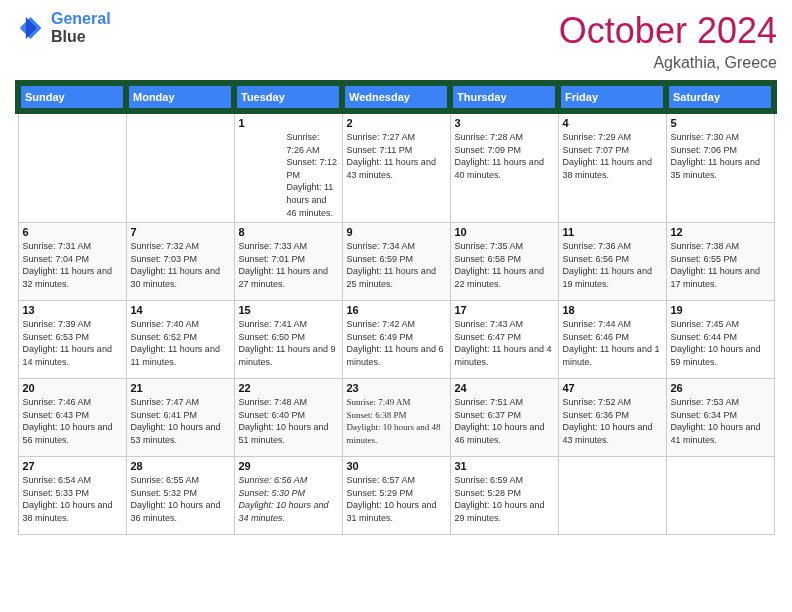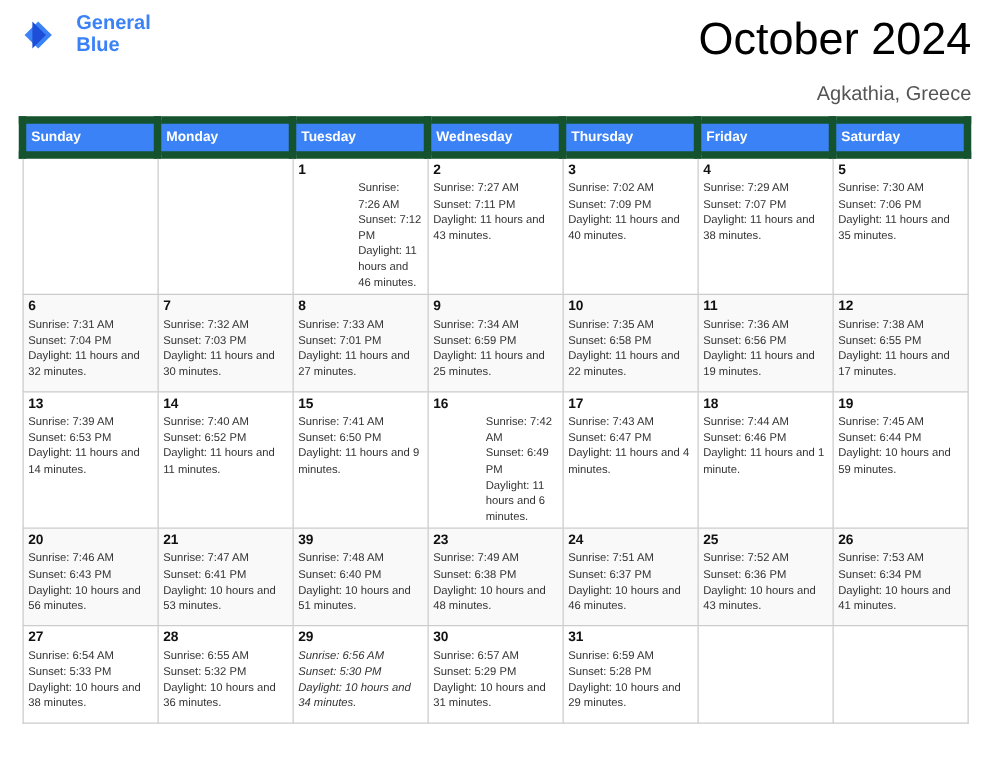--- a/index.html
+++ b/index.html
@@ -18,21 +18,21 @@
     }
     .header {
       display: flex;
       justify-content: space-between;
       align-items: flex-start;
       margin-bottom: 8px;
     }
     .logo {
       display: flex;
       align-items: center;
-      gap: 18px;
+      gap: 8px;
       justify-content: space-between;
     }
     .logo-text {
       font-size: 16px;
       font-weight: bold;
       color: #1a1a1a;
       line-height: 1.1;
     }
     .logo-text span {
       color: #3b82f6;
@@ -40,26 +40,26 @@
     .logo-icon {
       width: 28px;
       height: 28px;
     }
     .title-block {
       text-align: right;
     }
     .month-title {
       font-size: 36px;
       font-weight: 300;
-      color: #000000;
+      color: #be185d;
     }
     .location-title {
       font-size: 16px;
       color: #555;
-      margin-top: 15px;
+      margin-top: 2px;
     }
     .calendar-table {
       width: 100%;
       border-collapse: collapse;
       table-layout: fixed;
     }
     .calendar-table thead tr th {
       background-color: #3b82f6;
       color: #fff;
       font-size: 11px;
@@ -102,21 +102,21 @@
 <div class="page">
   <div class="header">
     <div class="logo">
       <svg class="logo-icon" viewBox="0 0 36 36">
         <rect x="0" y="0" width="36" height="36" fill="white"></rect>
         <polygon points="20,4 34,18 20,32 6,18" fill="#3b82f6"></polygon>
         <polygon points="14,4 28,18 14,32" fill="#1d4ed8"></polygon>
       </svg>
       <div class="logo-text">
         <div><span>General</span></div>
-        <div style="color:#3b82f6;">Blue</div>
+        <div style="color:#404040;">Blue</div>
       </div>
     </div>
     <div class="title-block">
       <div class="month-title">October 2024</div>
       <div class="location-title">Agkathia, Greece</div>
     </div>
   </div>
 
   <table class="calendar-table">
     <thead>
@@ -141,21 +141,21 @@
 Daylight: 11 hours and 46 minutes.</div>
           </td>
           <td>
             <span class="day-number">2</span>
             <div class="cell-text" style="white-space: pre-line;">Sunrise: 7:27 AM
 Sunset: 7:11 PM
 Daylight: 11 hours and 43 minutes.</div>
           </td>
           <td>
             <span class="day-number">3</span>
-            <div class="cell-text" style="white-space: pre-line;">Sunrise: 7:02 AM
+            <div class="cell-text" style="white-space: pre-line;">Sunrise: 7:28 AM
 Sunset: 7:09 PM
 Daylight: 11 hours and 40 minutes.</div>
           </td>
           <td>
             <span class="day-number">4</span>
             <div class="cell-text" style="white-space: pre-line;">Sunrise: 7:29 AM
 Sunset: 7:07 PM
 Daylight: 11 hours and 38 minutes.</div>
           </td>
           <td>
@@ -223,21 +223,21 @@
 Daylight: 11 hours and 11 minutes.</div>
           </td>
           <td>
             <span class="day-number">15</span>
             <div class="cell-text" style="white-space: pre-line;">Sunrise: 7:41 AM
 Sunset: 6:50 PM
 Daylight: 11 hours and 9 minutes.</div>
           </td>
           <td>
             <span class="day-number">16</span>
-            <div class="cell-text" style="white-space: pre-line; margin-left: 42px;">Sunrise: 7:42 AM
+            <div class="cell-text" style="white-space: pre-line;">Sunrise: 7:42 AM
 Sunset: 6:49 PM
 Daylight: 11 hours and 6 minutes.</div>
           </td>
           <td>
             <span class="day-number">17</span>
             <div class="cell-text" style="white-space: pre-line;">Sunrise: 7:43 AM
 Sunset: 6:47 PM
 Daylight: 11 hours and 4 minutes.</div>
           </td>
           <td>
@@ -260,39 +260,39 @@
 Sunset: 6:43 PM
 Daylight: 10 hours and 56 minutes.</div>
           </td>
           <td>
             <span class="day-number">21</span>
             <div class="cell-text" style="white-space: pre-line;">Sunrise: 7:47 AM
 Sunset: 6:41 PM
 Daylight: 10 hours and 53 minutes.</div>
           </td>
           <td>
-            <span class="day-number">39</span>
+            <span class="day-number">22</span>
             <div class="cell-text" style="white-space: pre-line;">Sunrise: 7:48 AM
 Sunset: 6:40 PM
 Daylight: 10 hours and 51 minutes.</div>
           </td>
           <td>
             <span class="day-number">23</span>
-            <div class="cell-text" style="white-space: pre-line;">Sunrise: 7:49 AM
+            <div class="cell-text" style="white-space: pre-line; font-family: Liberation Serif, serif;">Sunrise: 7:49 AM
 Sunset: 6:38 PM
 Daylight: 10 hours and 48 minutes.</div>
           </td>
           <td>
             <span class="day-number">24</span>
             <div class="cell-text" style="white-space: pre-line;">Sunrise: 7:51 AM
 Sunset: 6:37 PM
 Daylight: 10 hours and 46 minutes.</div>
           </td>
           <td>
-            <span class="day-number">25</span>
+            <span class="day-number">47</span>
             <div class="cell-text" style="white-space: pre-line;">Sunrise: 7:52 AM
 Sunset: 6:36 PM
 Daylight: 10 hours and 43 minutes.</div>
           </td>
           <td>
             <span class="day-number">26</span>
             <div class="cell-text" style="white-space: pre-line;">Sunrise: 7:53 AM
 Sunset: 6:34 PM
 Daylight: 10 hours and 41 minutes.</div>
           </td>

